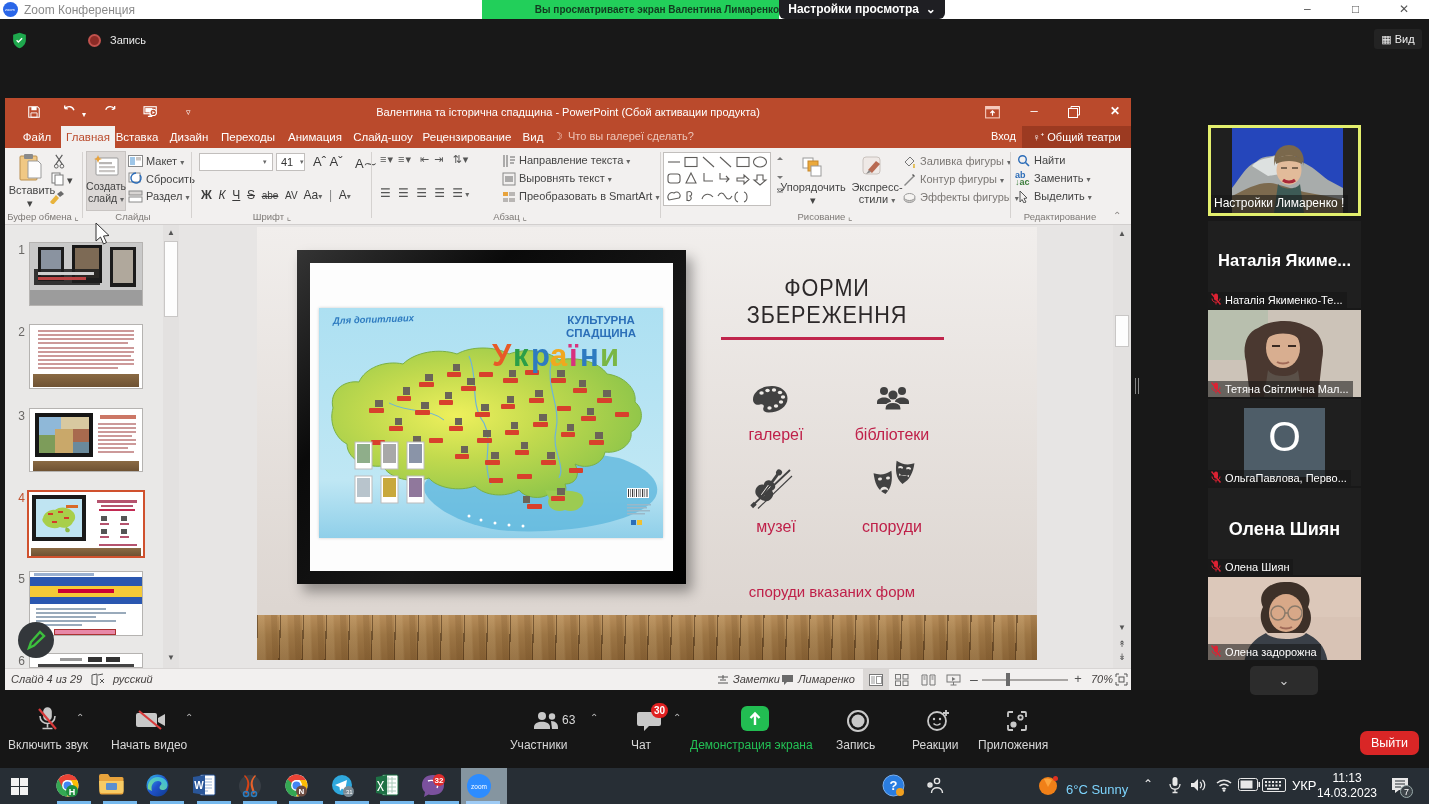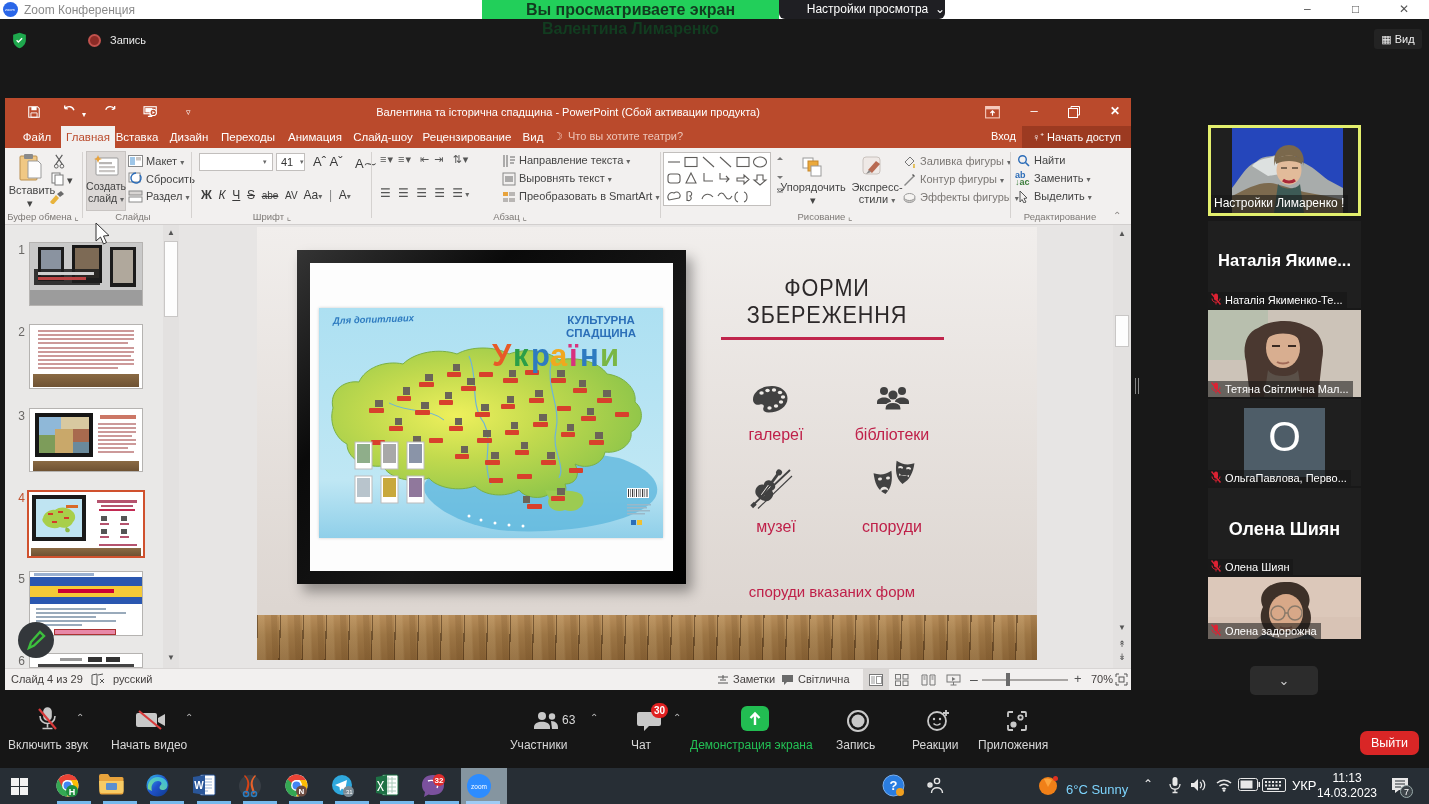--- a/index.html
+++ b/index.html
@@ -6,33 +6,33 @@
 html,body { width:1429px; height:804px; overflow:hidden; background:#181818; }
 body { font-family:"Liberation Sans", sans-serif; position:relative; }
 .abs { position:absolute; }
 
 
 #topbar { left:0; top:0; width:1429px; height:19px; background:#fff; }
 #zoomicon { left:3px; top:2px; width:15px; height:15px; border-radius:50%; background:#2a66e8; }
 #zoomicon:after{ content:"zoom"; position:absolute; left:2px; top:5px; font-size:4px; color:#fff; }
 #ztitle { left:24px; top:3px; font-size:12px; color:#8a8a8a; }
 .winctl { top:2px; font-size:12px; color:#555; }
-#greenbanner { left:482px; top:0; width:297px; height:19px; background:#22cf5a; color:#123c20; font-size:16px; font-weight:bold; text-align:center; line-height:19px; }
-#viewsetbtn { left:779px; top:0; width:166px; height:19px; background:#1f1f23; color:#fff; font-size:12px; font-weight:normal; text-align:right; line-height:19px; border-radius:0 0 6px 6px; }
+#greenbanner { left:482px; top:0; width:297px; height:19px; background:#22cf5a; color:#123c20; font-size:10px; font-weight:bold; text-align:right; line-height:19px; }
+#viewsetbtn { left:779px; top:0; width:166px; height:19px; background:#1f1f23; color:#fff; font-size:12px; font-weight:bold; text-align:center; line-height:19px; border-radius:0 0 6px 6px; }
 #vidbtn { left:1374px; top:29px; width:48px; height:20px; background:#232323; border-radius:3px; color:#efefef; font-size:11px; line-height:20px; text-align:center; }
 #shield { left:11px; top:32px; width:17px; height:17px; }
 #recdot { left:88px; top:34px; width:13px; height:13px; border-radius:50%; background:#8b2b26; border:2px solid #c0524d; }
 #reclabel { left:110px; top:34px; color:#e8e8e8; font-size:11px; }
 
 
 #ppt { left:5px; top:98px; width:1126px; height:592px; background:#f2f0ef; }
 #ppt-title { left:0; top:0; width:1126px; height:28px; background:#ba4a2c; }
 #ppt-tabs { left:0; top:28px; width:1126px; height:22px; background:#ba4a2c; }
 #ppt-ribbon { left:0; top:50px; width:1126px; height:77px; background:#f2f0ef; border-bottom:1px solid #d2cfce; }
-#ppt-status { left:0; top:570px; width:1126px; height:22px; background:#f2f0ef; border-top:1px solid #d8d5d4; font-size:11px; color:#454140; }
+#ppt-status { left:0; top:570px; width:1126px; height:22px; background:#f2f0ef; border-top:1px solid #d8d5d4; font-size:11px; color:#454140;font-style:italic; }
 #ppt-content { left:0; top:127px; width:1126px; height:443px; background:#e7e5e4; }
 #thumbpanel { left:0; top:0; width:158px; height:443px; background:#e9e8e7; }
 #thumbscroll { left:158px; top:0; width:16px; height:443px; background:#e3e1e0; }
 #editor { left:174px; top:0; width:934px; height:443px; background:#e7e5e4; }
 #rightscroll { left:1108px; top:0; width:18px; height:443px; background:#e3e1e0; }
 
 
 #slide { left:252px; top:2px; width:780px; height:433px; background:linear-gradient(#f1eeec, #ddd6d1 88%); overflow:hidden; }
 #floor { left:0; top:388px; width:780px; height:45px;
   background:
@@ -133,23 +133,23 @@
     <div class="tab" style="left:12px;width:40px">Файл</div>
     <div class="tab active" style="left:56px;width:54px">Главная</div>
     <div class="tab" style="left:108px;width:48px">Вставка</div>
     <div class="tab" style="left:160px;width:48px">Дизайн</div>
     <div class="tab" style="left:211px;width:64px">Переходы</div>
     <div class="tab" style="left:278px;width:64px">Анимация</div>
     <div class="tab" style="left:344px;width:68px">Слайд-шоу</div>
     <div class="tab" style="left:414px;width:96px">Рецензирование</div>
     <div class="tab" style="left:512px;width:32px">Вид</div>
     <div class="abs" style="left:548px;top:4px;color:#f2cdc1;font-size:11px">☽</div>
-    <div class="abs" style="left:563px;top:4px;color:#edc6ba;font-size:11px">Что вы хотите театри?</div>
+    <div class="abs" style="left:563px;top:4px;color:#edc6ba;font-size:11px">Что вы галереї сделать?</div>
     <div class="abs" style="left:986px;top:4px;color:#fff;font-size:11px">Вход</div>
-    <div class="abs" style="left:1017px;top:0;width:109px;height:22px;background:#9c3a21;color:#fff;font-size:11px;line-height:22px;text-align:center">♀⁺ Начать доступ</div>
+    <div class="abs" style="left:1017px;top:0;width:109px;height:22px;background:#9c3a21;color:#fff;font-size:11px;line-height:22px;text-align:center">♀⁺ Общий театри</div>
   </div>
   <div class="abs" id="ppt-ribbon">
 
     <svg class="ricon" style="left:13px;top:5px" width="24" height="30" viewBox="0 0 24 30">
         <rect x="2" y="3" width="17" height="24" rx="1" fill="#f0c884" stroke="#ba8f4e"></rect>
         <rect x="6" y="1" width="9" height="5" rx="1" fill="#8a8a8a"></rect>
         <path d="M10 8h10l3 3v14H10z" fill="#fdfdfd" stroke="#9b9b9b"></path>
       </svg>
     <div class="rtxt" style="left:1px;top:36px;width:52px;text-align:center">Вставить</div>
     <div class="rtxt dar" style="left:22px;top:49px">▾</div>
@@ -631,21 +631,21 @@
         <path d="M9 6l4 4m0-4l-4 4" stroke="#555"></path>
       </svg>
     <div class="abs" style="left:108px;top:4px">русский</div>
     <svg class="abs" style="left:712px;top:5px" width="12" height="12" viewBox="0 0 12 12">
         <path stroke="#555" fill="none" d="M1 3h10M3 6h6M1 9h10M6 1v4"></path>
       </svg>
     <div class="abs" style="left:728px;top:4px">Заметки</div>
     <svg class="abs" style="left:776px;top:5px" width="13" height="12" viewBox="0 0 13 12">
         <path d="M1,1 h11 v7 h-6 l-3,3 v-3 h-2 z" fill="#6a6a6a"></path>
       </svg>
-    <div class="abs" style="left:793px;top:4px">Світлична</div>
+    <div class="abs" style="left:793px;top:4px">Лимаренко</div>
     <div class="abs" style="left:858px;top:0;width:26px;height:21px;background:#dbd8d6"></div>
     <svg class="abs" style="left:864px;top:5px" width="14" height="12" viewBox="0 0 14 12">
         <rect x="0.5" y="0.5" width="13" height="11" fill="#fff" stroke="#777"></rect>
         <rect x="2" y="2" width="4" height="8" fill="#ccc"></rect>
         <rect x="7.5" y="2.5" width="5" height="7" fill="none" stroke="#999"></rect>
       </svg>
     <svg class="abs" style="left:890px;top:5px" width="14" height="12" viewBox="0 0 14 12">
         <g fill="none" stroke="#777">
           <rect x="0.5" y="0.5" width="5" height="4.5"></rect>
           <rect x="8" y="0.5" width="5" height="4.5"></rect>
@@ -735,21 +735,21 @@
         </svg></span>ОльгаПавлова, Перво...</div>
 </div>
 <div class="vtile" style="top:488px;height:87px">
   <div class="abs" style="left:0;top:31px;width:153px;text-align:center;color:#fff;font-size:18px;font-weight:bold">Олена Шиян</div>
   <div class="vname"><span class="micoff"><svg width="10" height="12" viewBox="0 0 10 12">
           <rect x="3" y="0.5" width="4" height="7" rx="2" fill="#d23"></rect>
           <path d="M1 5.5c0 5 8 5 8 0M5 9.5v2" stroke="#d23" fill="none"></path>
           <path d="M0.5 0.5l9 11" stroke="#d23" stroke-width="1.4"></path>
         </svg></span>Олена Шиян</div>
 </div>
-<div class="vtile" style="top:577px;height:62px">
+<div class="vtile" style="top:577px;height:83px">
   <svg width="153" height="87" viewBox="0 0 153 87">
     <rect width="153" height="87" fill="#d8c3b5"></rect>
     <rect width="153" height="40" fill="#dcc8ba"></rect>
     <path d="M55,30 C48,16 62,4 78,5 C94,4 106,16 100,30 C106,40 102,52 96,56 L60,56 C54,50 50,40 55,30 Z" fill="#3d3028"></path>
     <ellipse cx="78" cy="36" rx="17" ry="19" fill="#d8a888"></ellipse>
     <circle cx="70" cy="36" r="7" fill="none" stroke="#8a7a6a" stroke-width="1.5"></circle>
     <circle cx="87" cy="36" r="7" fill="none" stroke="#8a7a6a" stroke-width="1.5"></circle>
     <path d="M77 36h3" stroke="#8a7a6a" stroke-width="1.5"></path>
     <path d="M72,50 c3,2 9,2 12,0" stroke="#a06a58" stroke-width="2" fill="none"></path>
     <path d="M58,56 C64,64 92,64 98,56 C110,62 118,70 120,87 L36,87 C38,70 46,62 58,56 Z" fill="#3a4048"></path>

